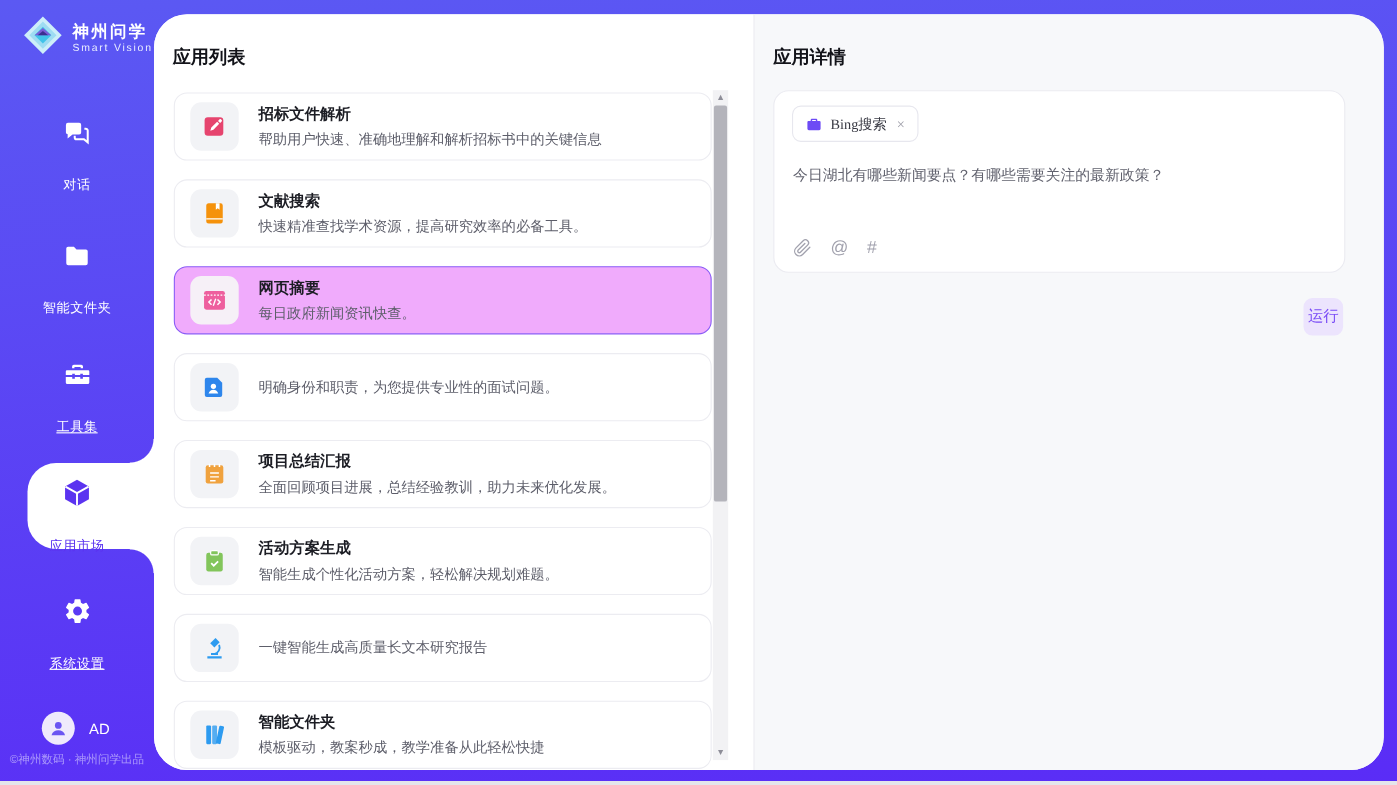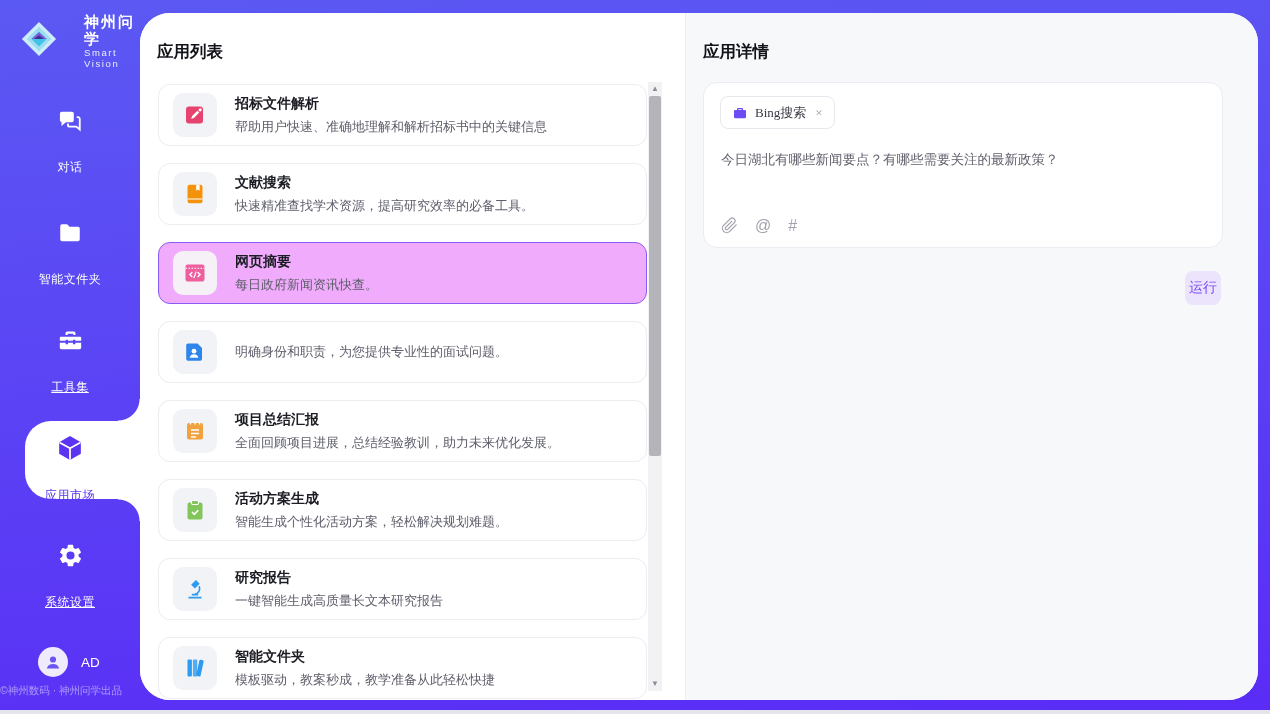--- a/index.html
+++ b/index.html
@@ -3,37 +3,37 @@
 <meta charset="utf-8">
 <style>
   html,body{margin:0;padding:0;}
   body{font-family:"Liberation Sans","DejaVu Sans",sans-serif;}
   .stage{position:relative;width:1270px;height:714px;overflow:hidden;
          background:linear-gradient(175deg,#5b59f3 0%,#5a2cf6 100%);}
   .bottom-strip{position:absolute;left:0;right:0;bottom:0;height:4px;background:#e4e5eb;}
 
   
   .sidebar{position:absolute;left:0;top:0;width:140px;height:100%;}
-  .logo{position:absolute;top:13px;left:20px;display:flex;align-items:center;gap:26px;}
+  .logo{position:absolute;top:13px;left:20px;display:flex;align-items:center;gap:8px;}
   .logo-cn{font-size:15px;font-weight:bold;color:#fff;letter-spacing:2px;line-height:17px;}
   .logo-en{font-size:9.5px;color:#e9edff;letter-spacing:1.6px;}
   .nav-item{position:absolute;left:0;width:140px;display:flex;flex-direction:column;align-items:center;gap:21px;color:#fff;cursor:pointer;z-index:2;}
   .nav-item .nav-label{font-size:12px;letter-spacing:.5px;}
   .nav-item.underline .nav-label{text-decoration:underline;}
   .nav-item.active{color:#5b33f0;}
   .nav-chat{top:108px}.nav-folders{top:220px}.nav-toolbox{top:327px}.nav-market{top:434px}.nav-settings{top:542px}
   .active-bubble{position:absolute;left:25px;top:421px;width:115px;height:78px;background:#fff;
                  border-radius:26px 0 0 26px;z-index:1;}
   .curve{position:absolute;right:0;width:22px;height:22px;}
   .curve.top{top:-22px;background:radial-gradient(circle 22px at 0 0,rgba(0,0,0,0) 21px,#fff 22px);}
   .curve.bottom{bottom:-22px;background:radial-gradient(circle 22px at 0 100%,rgba(0,0,0,0) 21px,#fff 22px);}
   .user{position:absolute;left:38px;top:647px;display:flex;align-items:center;gap:13px;cursor:pointer;}
   .avatar{width:30px;height:30px;border-radius:50%;background:#efeafc;color:#6b55f2;display:flex;align-items:center;justify-content:center;}
   .user-name{color:#fff;font-size:13.5px;}
-  .side-footer{position:absolute;left:0;top:684px;width:140px;text-align:left;font-size:10.5px;color:rgba(235,232,255,.55);}
+  .side-footer{position:absolute;left:0;top:684px;width:140px;text-align:center;font-size:10.5px;color:rgba(235,232,255,.55);}
 
   
   .content{position:absolute;left:140px;top:13px;width:1118px;height:687px;background:#fff;
            border-radius:30px;overflow:hidden;display:flex;}
   .panel-title{margin:0;position:absolute;top:28px;left:17px;font-size:16.5px;font-weight:bold;color:#121319;}
 
   .list-panel{position:relative;width:545px;flex:none;background:#fff;}
   .cards{position:absolute;top:71px;left:18px;width:489px;display:flex;flex-direction:column;gap:17px;}
   .card{height:60px;border:1px solid #ececf1;border-radius:12px;background:#fff;display:flex;align-items:center;
         padding:0 14px;gap:18px;cursor:pointer;flex:none;}
@@ -224,21 +224,20 @@
           </div>
           <div class="card">
             <span class="app-icon" style="color: rgb(45, 155, 240);">
               <svg viewBox="0 0 24 24" width="24" height="24">
                 <path fill="currentColor" d="m12.9 3 3.8 3.8-4.8 4.8-3.8-3.8z"></path>
                 <path fill="none" stroke="currentColor" stroke-width="1.7" d="M16.2 9.2a6.2 6.2 0 0 1-4.5 8.4"></path>
                 <path stroke="currentColor" stroke-width="1.9" d="M5.5 20.6h13M8.8 17.6h6.4" fill="none"></path>
               </svg>
             </span>
             <div class="app-meta">
-              <div class="app-name">研究报告</div>
               <div class="app-desc">一键智能生成高质量长文本研究报告</div>
             </div>
           </div>
           <div class="card">
             <span class="app-icon" style="color: rgb(45, 155, 240);">
               <svg viewBox="0 0 24 24" width="24" height="24">
                 <rect x="4.5" y="3.5" width="4.4" height="17" rx="1" fill="currentColor"></rect>
                 <rect x="9.9" y="3.5" width="4.4" height="17" rx="1" fill="currentColor" opacity=".8"></rect>
                 <rect x="14.8" y="3.8" width="4.4" height="16.6" rx="1" fill="currentColor" transform="rotate(12 17 12)"></rect>
               </svg>

